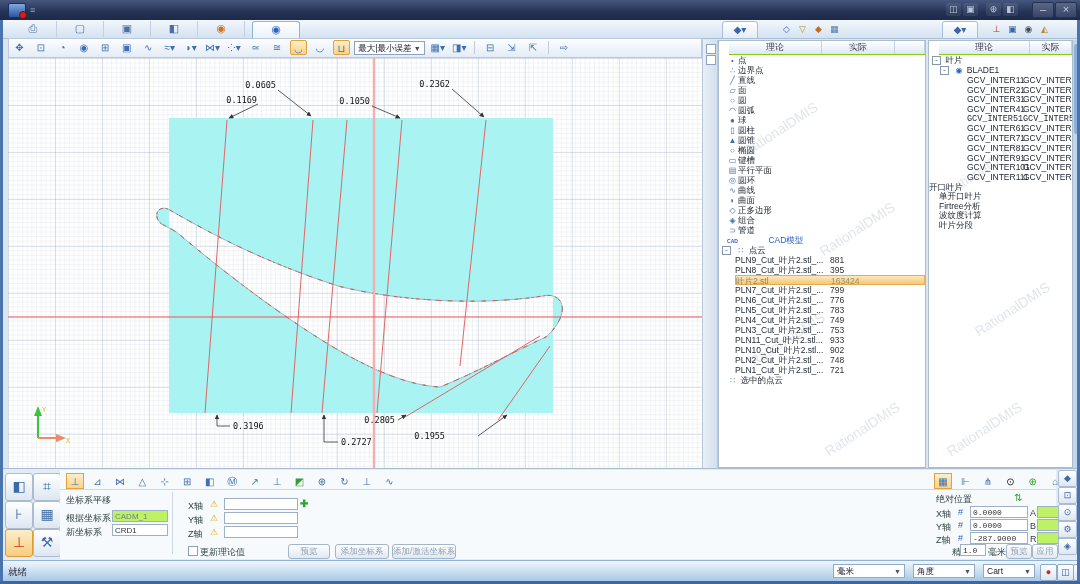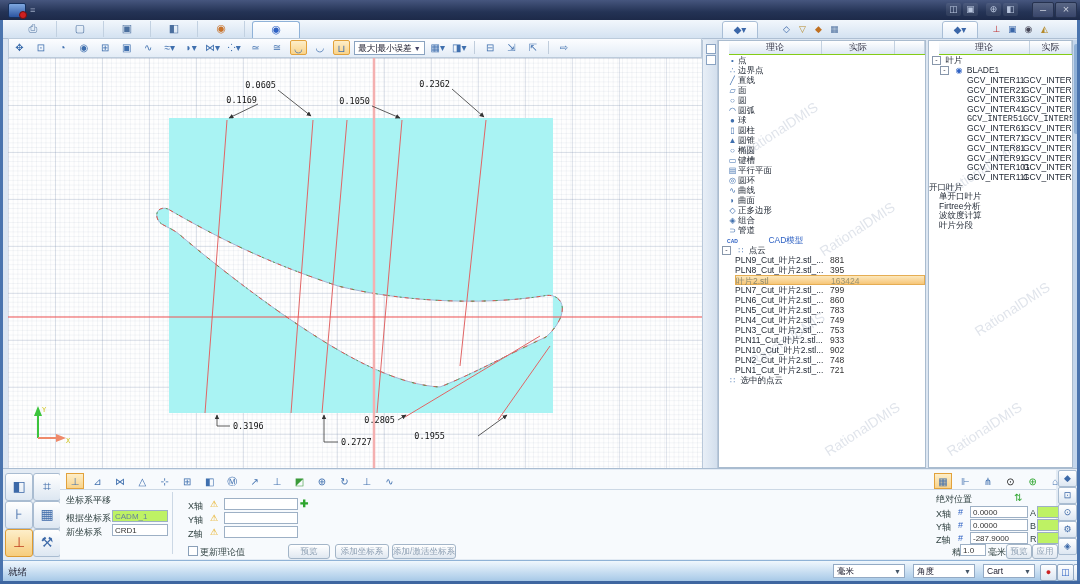--- a/index.html
+++ b/index.html
@@ -90,21 +90,21 @@
   .flbl{position:absolute;font-size:9px;color:#344;white-space:nowrap;}
   .fld{position:absolute;height:10px;border:1px solid #9db0c5;background:#fff;font-size:8px;color:#333;
     font-family:"Liberation Sans",sans-serif;padding:0 2px;box-sizing:content-box;}
   .fld.ro{background:#bef264;color:#67809c;}
   .warn{position:absolute;font-size:9px;color:#e5a400;}
   .plus{position:absolute;font-size:10px;color:#2ea52e;font-weight:bold;}
   .chk{position:absolute;width:8px;height:8px;border:1px solid #8aa0b8;background:#fff;}
   .btn{position:absolute;height:13px;line-height:12px;border:1px solid #a3b5c8;border-radius:3px;
     background:linear-gradient(#ffffff,#e0e8f1);color:#8d9fb3;font-size:8.5px;text-align:center;}
   .ppanel{position:absolute;left:932px;top:1px;width:124px;height:89px;background:#f7fafd;}
-  .pnum{font-family:Liberation Sans, sans-serif;}
+  .pnum{font-family:Liberation Mono, monospace;}
   .hashico{position:absolute;color:#2f62c4;font-size:9px;}
   .swapico{position:absolute;font-size:10px;color:#2ea52e;}
   .rstrip{position:absolute;left:1057px;top:470px;width:20px;height:88px;}
   .rsbtn{position:absolute;left:1px;width:17px;height:15px;border:1px solid #a9bcd1;border-radius:2px;
     background:linear-gradient(#fff,#dde7f2);text-align:center;font-size:9px;line-height:14px;color:#3c69a8;}
   
   .sbar{left:0;top:560px;width:1080px;height:24px;
     background:linear-gradient(#f0f7fd,#b5d2ec 70%,#9cc0e2);border-top:1px solid #8fb2d6;box-sizing:border-box;}
   .sbar .ready{position:absolute;left:8px;top:5px;font-size:9.5px;color:#223;}
   .ssel{position:absolute;top:3px;height:14px;line-height:13px;background:#fff;border:1px solid #93aac4;
@@ -298,21 +298,21 @@
       <div class="trow" style="padding-left:2px">
         <span class="exp">-</span>
         <span class="gi">∷</span>
         <span>点云</span>
       </div>
       <div id="cloud-list" style="padding-left:16px">
           <div class="trow"><span>PLN9_Cut_叶片2.stl_...</span><span class="cnt">881</span></div>
           <div class="trow"><span>PLN8_Cut_叶片2.stl_...</span><span class="cnt">395</span></div>
           <div class="trow sel"><span>叶片2.stl</span><span class="cnt">163424</span></div>
           <div class="trow"><span>PLN7_Cut_叶片2.stl_...</span><span class="cnt">799</span></div>
-          <div class="trow"><span>PLN6_Cut_叶片2.stl_...</span><span class="cnt">860</span></div>
+          <div class="trow"><span>PLN6_Cut_叶片2.stl_...</span><span class="cnt">776</span></div>
           <div class="trow"><span>PLN5_Cut_叶片2.stl_...</span><span class="cnt">783</span></div>
           <div class="trow"><span>PLN4_Cut_叶片2.stl_...</span><span class="cnt">749</span></div>
           <div class="trow"><span>PLN3_Cut_叶片2.stl_...</span><span class="cnt">753</span></div>
           <div class="trow"><span>PLN11_Cut_叶片2.stl...</span><span class="cnt">933</span></div>
           <div class="trow"><span>PLN10_Cut_叶片2.stl...</span><span class="cnt">902</span></div>
           <div class="trow"><span>PLN2_Cut_叶片2.stl_...</span><span class="cnt">748</span></div>
           <div class="trow"><span>PLN1_Cut_叶片2.stl_...</span><span class="cnt">721</span></div>
         </div>
       <div class="trow" style="padding-left:8px">
         <span class="gi">∷</span>

